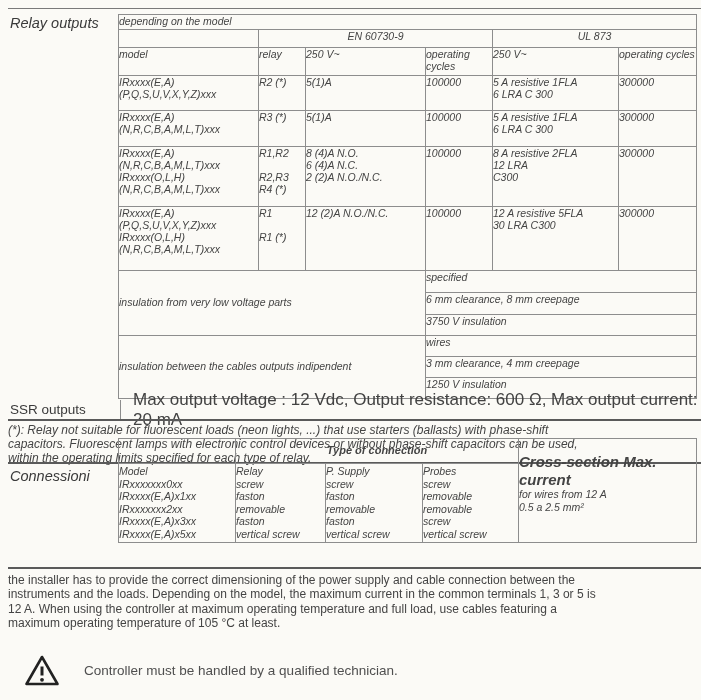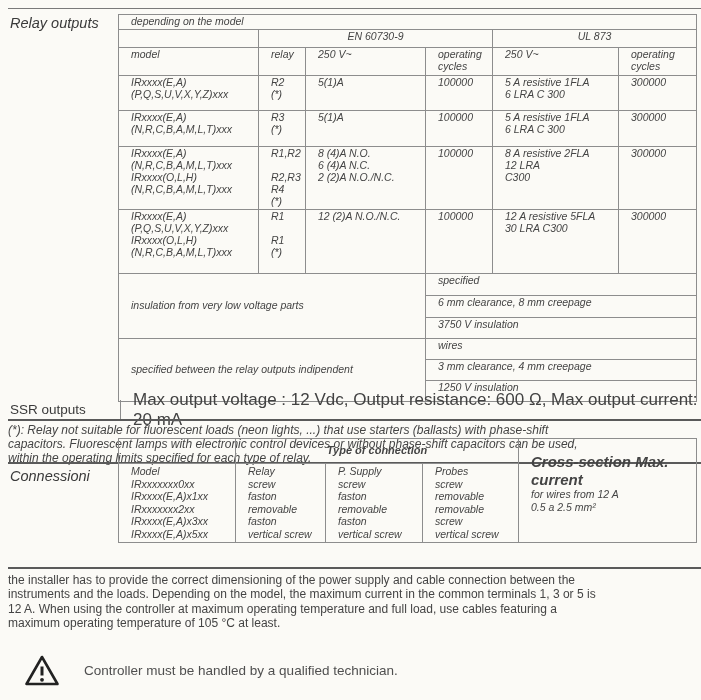--- a/index.html
+++ b/index.html
@@ -14,21 +14,21 @@
   .rule{position:absolute;left:8px;right:0;border-top:2px solid #5a5a5a;}
   .thin-rule{border-top:1.5px solid #7a7a7a;}
   .up{font-style:normal;}
   .section-label{
     position:absolute;left:10px;
     font-style:italic;font-size:14.5px;color:#3a3a3a;
   }
   table{border-collapse:collapse;table-layout:fixed;position:absolute;}
   td{
     border:1px solid #8d8d8d;
-    padding:1px 12px;
+    padding:1px 0;
     vertical-align:top;
     font-size:10.5px;line-height:1.14;
     font-style:italic;
     white-space:pre-line;
     overflow:hidden;
     color:#444;
   }
   
   #relay-table{left:118px;top:14px;width:578px;}
   #relay-table col.c1{width:140px}
@@ -175,21 +175,21 @@
       <td colspan="3" rowspan="3" class="mid">insulation from very low voltage parts</td>
       <td colspan="3">specified</td>
     </tr>
     <tr class="rhs">
       <td colspan="3">6 mm clearance, 8 mm creepage</td>
     </tr>
     <tr class="rhs2">
       <td colspan="3">3750 V insulation</td>
     </tr>
     <tr class="rhs2">
-      <td colspan="3" rowspan="3" class="mid">specified between the relay outputs indipendent</td>
+      <td colspan="3" rowspan="3" class="mid">insulation between the cables outputs indipendent</td>
       <td colspan="3">wires</td>
     </tr>
     <tr class="rhs2">
       <td colspan="3">3 mm clearance, 4 mm creepage</td>
     </tr>
     <tr class="rhs2">
       <td colspan="3">1250 V insulation</td>
     </tr>
   </tbody>
     </table>

